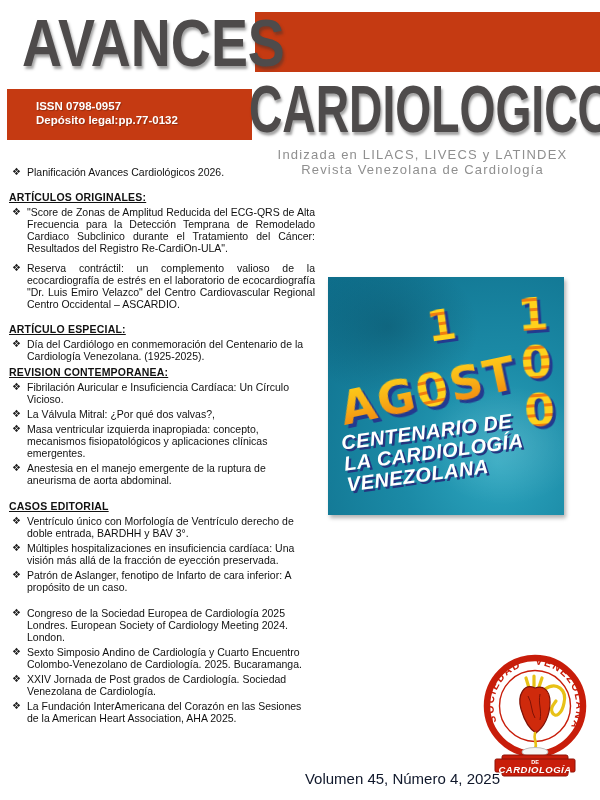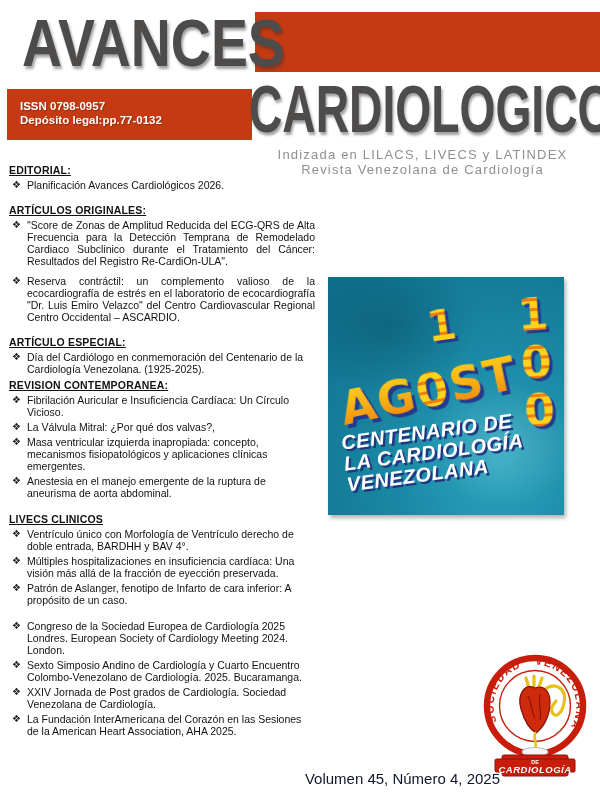--- a/index.html
+++ b/index.html
@@ -5,21 +5,21 @@
   html,body{margin:0;padding:0;}
   body{width:600px;height:800px;background:#ffffff;font-family:"Liberation Sans",sans-serif;position:relative;overflow:hidden;}
   #page{position:absolute;inset:0;background:#fff;border-radius:16px;}
 
   
   .red-block-tr{position:absolute;left:255px;top:12px;width:345px;height:60px;background:#c53a12;}
   .title-avances{position:absolute;left:22px;top:10px;font-size:66px;line-height:1;font-weight:bold;
       color:#4e4b4b;transform:scaleX(.84);transform-origin:left top;letter-spacing:0px;
       text-shadow:2px 3px 3px rgba(50,50,50,.45);white-space:nowrap;}
   .red-band-left{position:absolute;left:7px;top:89px;width:245px;height:51px;background:#c53a12;}
-  .issn-box{position:absolute;left:13px;top:10px;color:#ffffff;font-weight:bold;font-size:11.5px;line-height:14px;
+  .issn-box{position:absolute;left:29px;top:10px;color:#ffffff;font-weight:bold;font-size:11.5px;line-height:14px;
       text-shadow:1px 1px 1px rgba(0,0,0,.25);}
   .title-cardio{position:absolute;left:249px;top:76px;font-size:66px;line-height:1;font-weight:bold;
       color:#4e4b4b;transform:scaleX(.70);transform-origin:left top;
       text-shadow:2px 3px 3px rgba(50,50,50,.45);white-space:nowrap;}
   .tagline{position:absolute;left:250px;top:147px;width:345px;text-align:center;color:#8f8f8f;
       font-size:13px;line-height:15px;letter-spacing:1.2px;white-space:nowrap;}
 
   
   #toc{position:absolute;left:9px;top:164px;width:308px;font-size:10.5px;line-height:12px;color:#111;}
   .sec{margin-top:12px;}
@@ -85,21 +85,20 @@
   <div class="title-cardio">CARDIOLOGICOS</div>
 
   <div class="tagline">
     <div>Indizada en LILACS, LIVECS y LATINDEX</div>
     <div>Revista Venezolana de Cardiología</div>
   </div>
 
   <div id="toc">
 
     <div class="sec">
-      <div class="sec-h">EDITORIAL:</div>
       <div class="item">
         <span class="blt">❖</span>
         <span class="itx">Planificación Avances Cardiológicos 2026.</span>
       </div>
     </div>
 
     <div class="sec mt-md">
       <div class="sec-h">ARTÍCULOS ORIGINALES:</div>
       <div class="item just">
         <span class="blt">❖</span>
@@ -133,24 +132,24 @@
         <span class="blt">❖</span>
         <span class="itx">Masa ventricular izquierda inapropiada: concepto, mecanismos fisiopatológicos y aplicaciones clínicas emergentes.</span>
       </div>
       <div class="item">
         <span class="blt">❖</span>
         <span class="itx">Anestesia en el manejo emergente de la ruptura de aneurisma de aorta abdominal.</span>
       </div>
     </div>
 
     <div class="sec mt-xl">
-      <div class="sec-h">LIVECS CLINICOS</div>
-      <div class="item">
-        <span class="blt">❖</span>
-        <span class="itx">Ventrículo único con Morfología de Ventrículo derecho de doble entrada, BARDHH y BAV 4°.</span>
+      <div class="sec-h">CASOS EDITORIAL</div>
+      <div class="item">
+        <span class="blt">❖</span>
+        <span class="itx">Ventrículo único con Morfología de Ventrículo derecho de doble entrada, BARDHH y BAV 3°.</span>
       </div>
       <div class="item">
         <span class="blt">❖</span>
         <span class="itx">Múltiples hospitalizaciones en insuficiencia cardíaca: Una visión más allá de la fracción de eyección preservada.</span>
       </div>
       <div class="item">
         <span class="blt">❖</span>
         <span class="itx">Patrón de Aslanger, fenotipo de Infarto de cara inferior: A propósito de un caso.</span>
       </div>
     </div>

